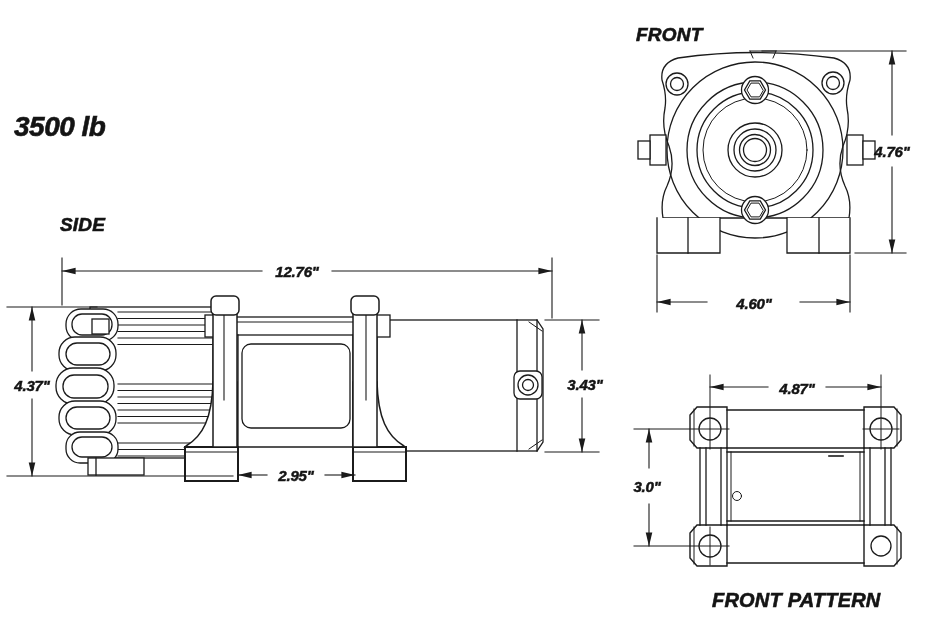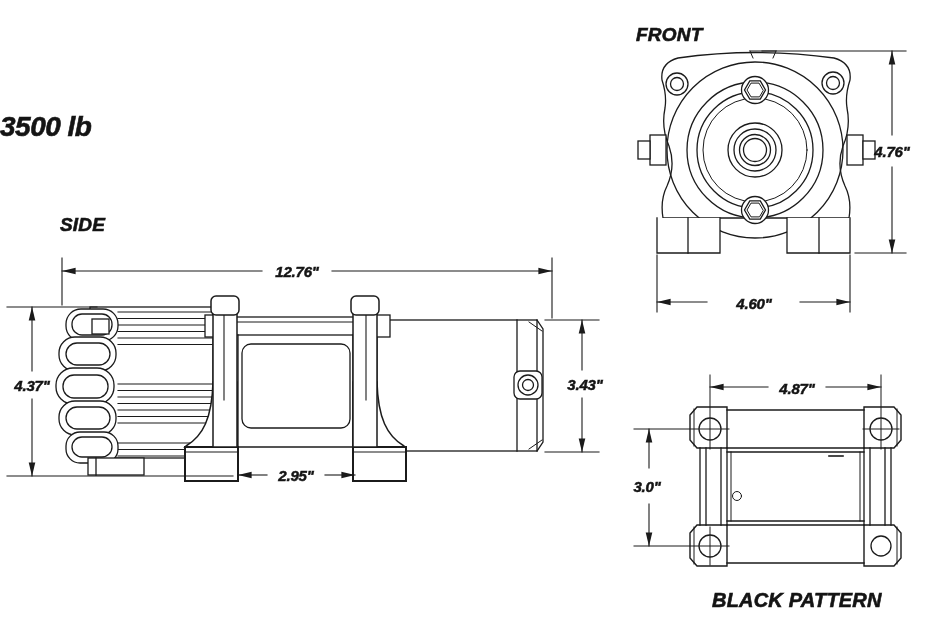--- a/index.html
+++ b/index.html
@@ -192,25 +192,25 @@
       <g stroke-width="1.1">
         <line x1="710" y1="387" x2="768" y2="387" marker-start="url(#arr)"></line>
         <line x1="826" y1="387" x2="881" y2="387" marker-end="url(#arr)"></line>
         <line x1="649" y1="429" x2="649" y2="468" marker-start="url(#arr)"></line>
         <line x1="649" y1="504" x2="649" y2="546" marker-end="url(#arr)"></line>
       </g>
     </g>
   </svg>
 
 
-  <div class="lbl hvy" style="left:0;top:113px;font-size:28px;letter-spacing:-0.5px;">3500 lb</div>
+  <div class="lbl hvy" style="left:14px;top:113px;font-size:28px;letter-spacing:-0.5px;">3500 lb</div>
 
   <div class="lbl hvy view-lbl" style="left:60px;top:215px;">SIDE</div>
   <div class="lbl hvy view-lbl" style="left:636px;top:25px;">FRONT</div>
-  <div class="lbl hvy view-lbl" style="left:712px;top:590px;font-size:20px;">BLACK PATTERN</div>
+  <div class="lbl hvy view-lbl" style="left:712px;top:590px;font-size:20px;">FRONT PATTERN</div>
 
   <div class="lbl dim" style="left:297px;top:271px;">12.76"</div>
   <div class="lbl dim" style="left:32px;top:385px;">4.37"</div>
   <div class="lbl dim" style="left:585px;top:384px;">3.43"</div>
   <div class="lbl dim" style="left:296px;top:475px;">2.95"</div>
   <div class="lbl dim" style="left:892px;top:151px;">4.76"</div>
   <div class="lbl dim" style="left:754px;top:303px;">4.60"</div>
   <div class="lbl dim" style="left:797px;top:388px;">4.87"</div>
   <div class="lbl dim" style="left:647px;top:486px;">3.0"</div>
 

